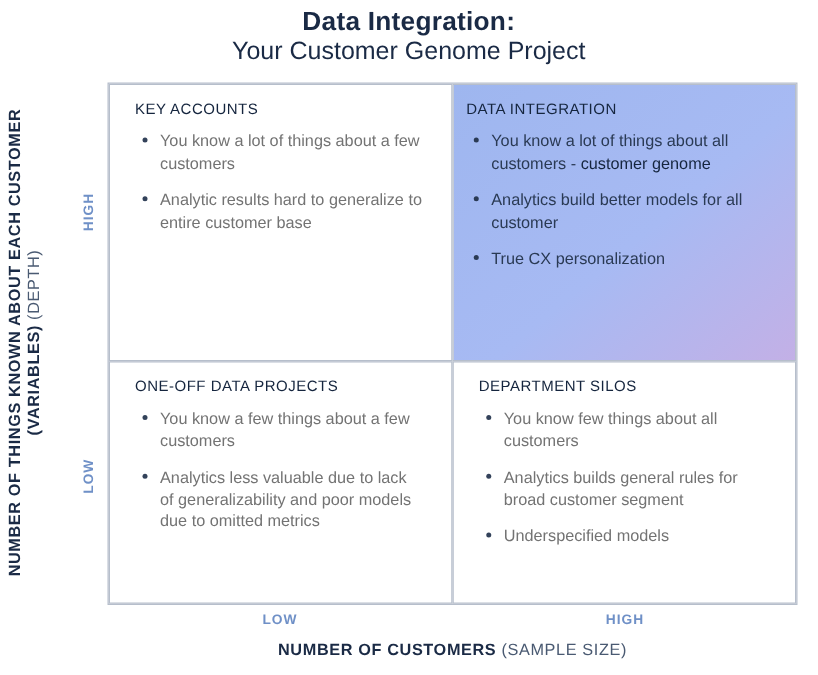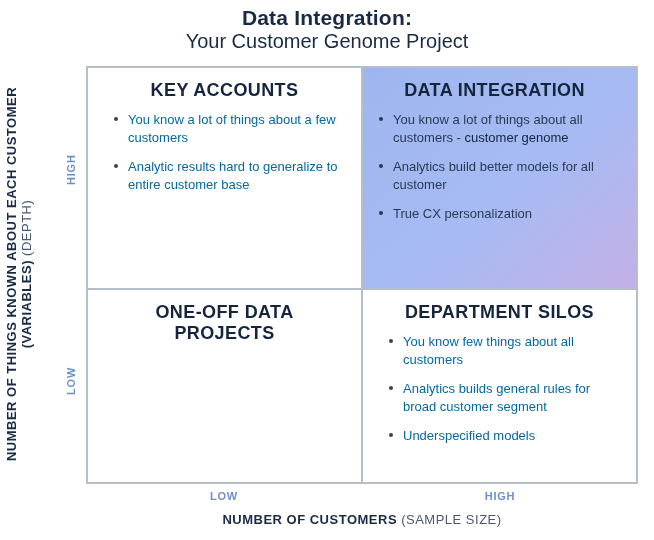--- a/index.html
+++ b/index.html
@@ -47,36 +47,35 @@
     border: 1px solid #b6becb;
     padding: 12px 20px 10px 20px;
     display: flex;
     flex-direction: column;
   }
   .cell-tr {
     background: linear-gradient(140deg, #9eb6ef 0%, #a7baf3 55%, #c3b0e6 100%);
     padding-left: 10px;
   }
   .cell h3 {
-    font-size: 18px;
-    font-weight: 700;
+    font-size: 12px;
+    font-weight: 400;
     letter-spacing: 0.4px;
-    text-align: center;
     margin-bottom: 10px;
     color: #15253e;
   }
   .cell ul {
     list-style: none;
     padding: 0 2px 0 6px;
   }
   .cell ul li {
     position: relative;
     font-size: 13px;
     line-height: 1.35;
-    color: #0369a1;
+    color: #737373;
     padding-left: 14px;
     margin-bottom: 12px;
   }
   .cell ul li::before {
     content: "";
     position: absolute;
     left: 0;
     top: 6px;
     width: 4px; height: 4px;
     background: #33425a;
@@ -174,20 +173,24 @@
         <li>
           <span>You know a lot of things about all customers - </span><span class="bold-inline">customer genome</span>
         </li>
         <li>Analytics build better models for all customer</li>
         <li>True CX personalization</li>
       </ul>
     </div>
 
     <div class="cell">
       <h3>ONE-OFF DATA PROJECTS</h3>
+      <ul>
+        <li>You know a few things about a few customers</li>
+        <li>Analytics less valuable due to lack of generalizability and poor models due to omitted metrics</li>
+      </ul>
     </div>
 
     <div class="cell">
       <h3>DEPARTMENT SILOS</h3>
       <ul>
         <li>You know few things about all customers</li>
         <li>Analytics builds general rules for broad customer segment</li>
         <li>Underspecified models</li>
       </ul>
     </div>

